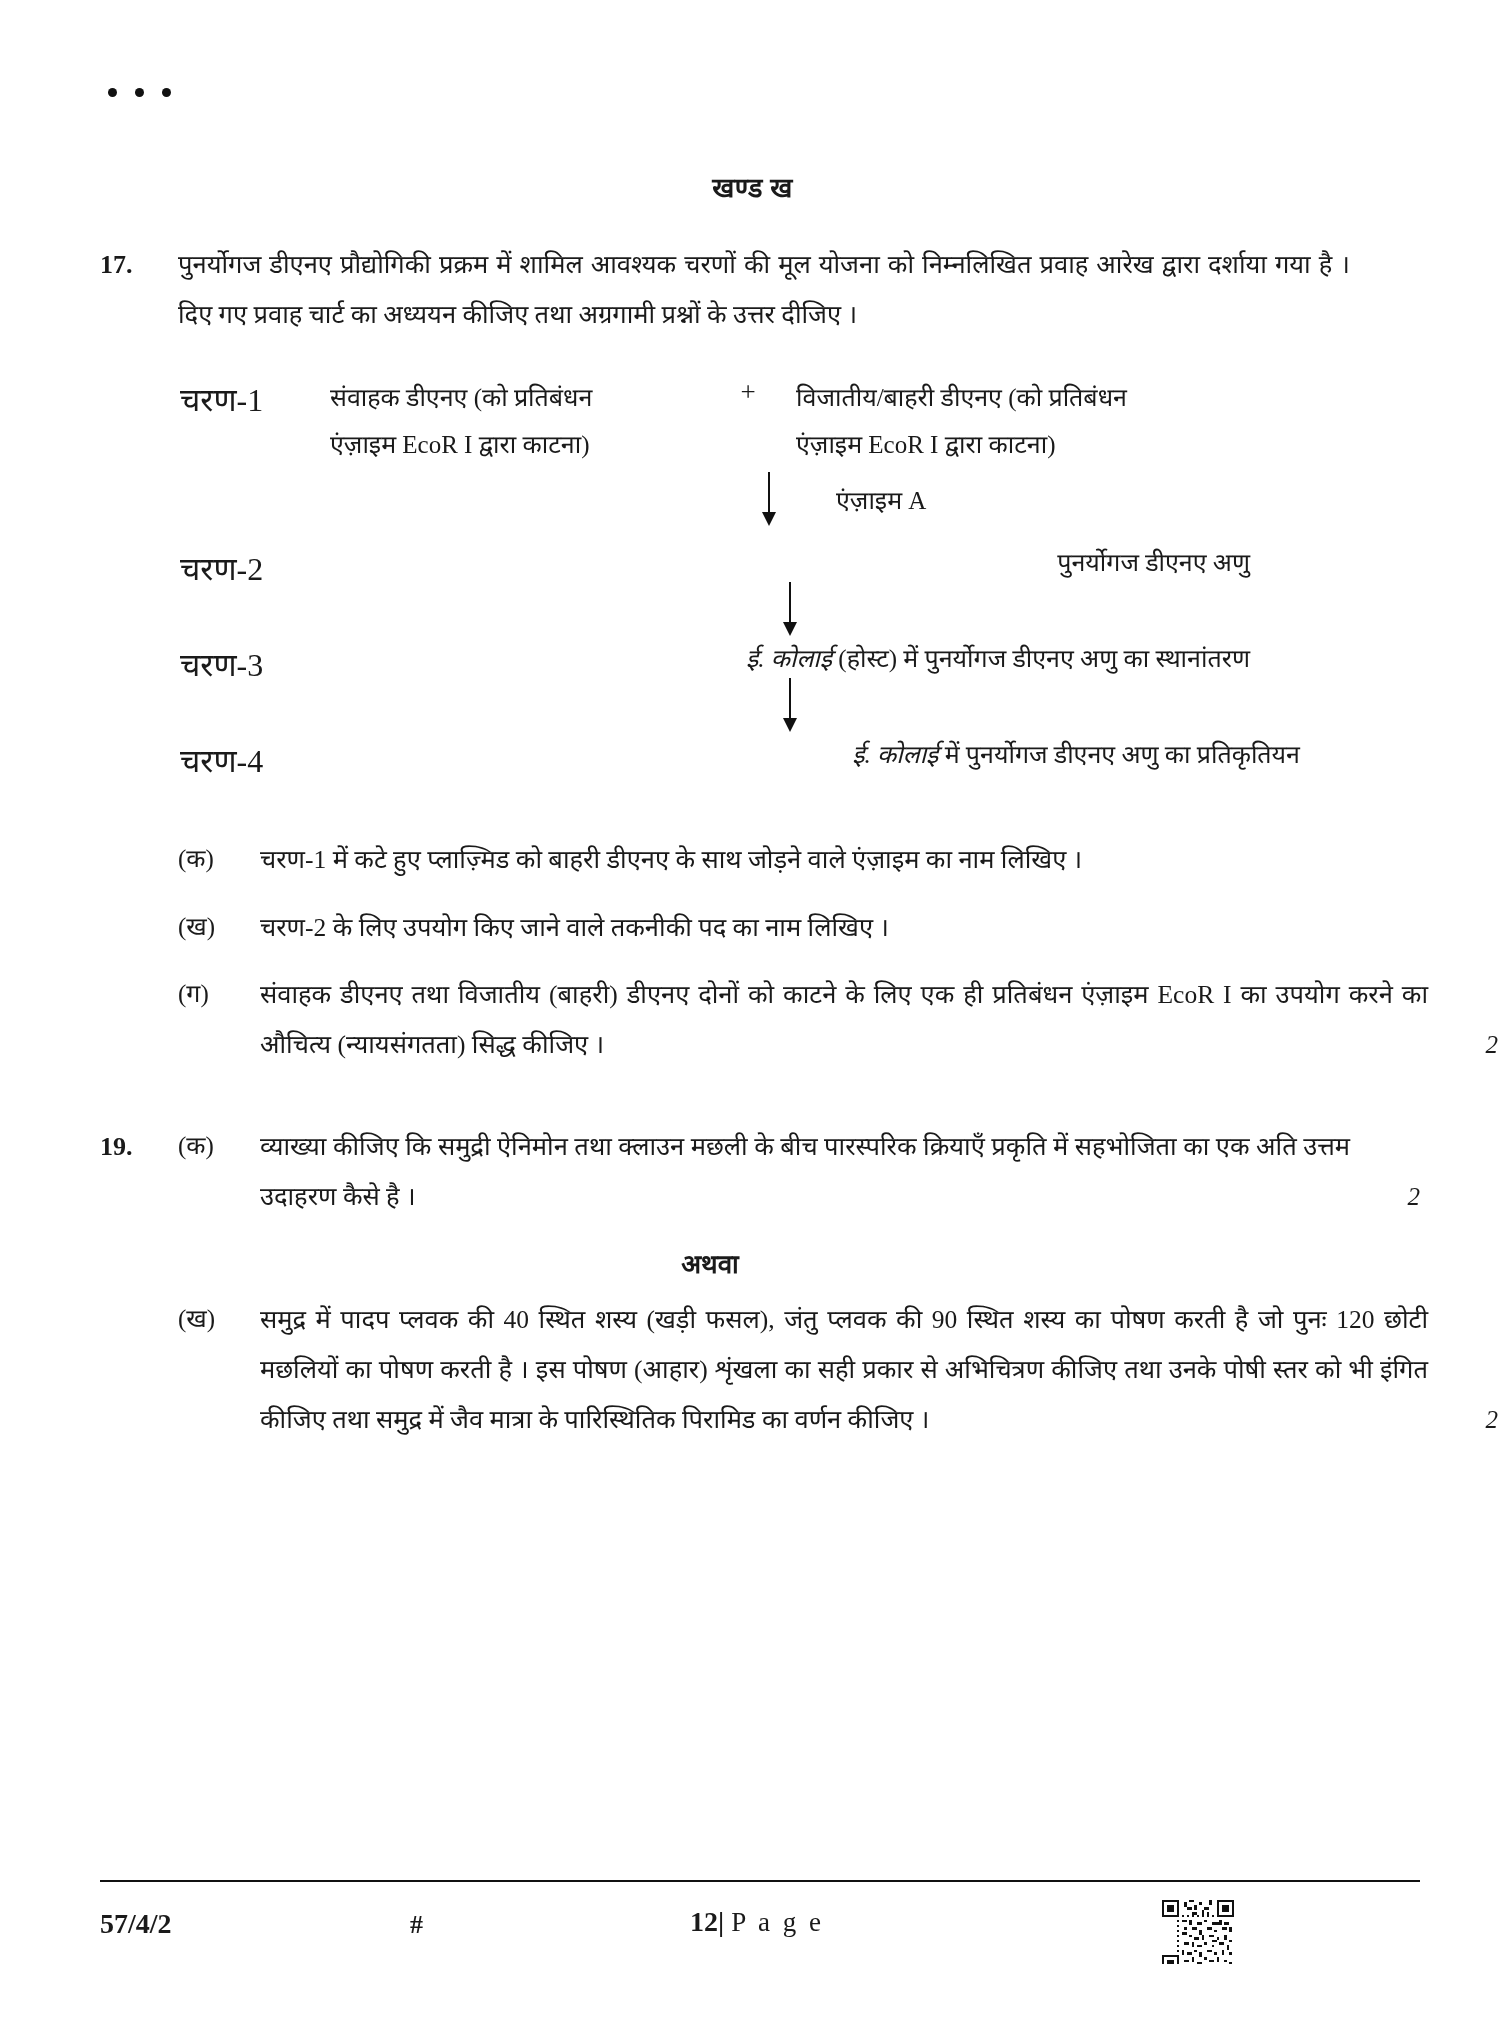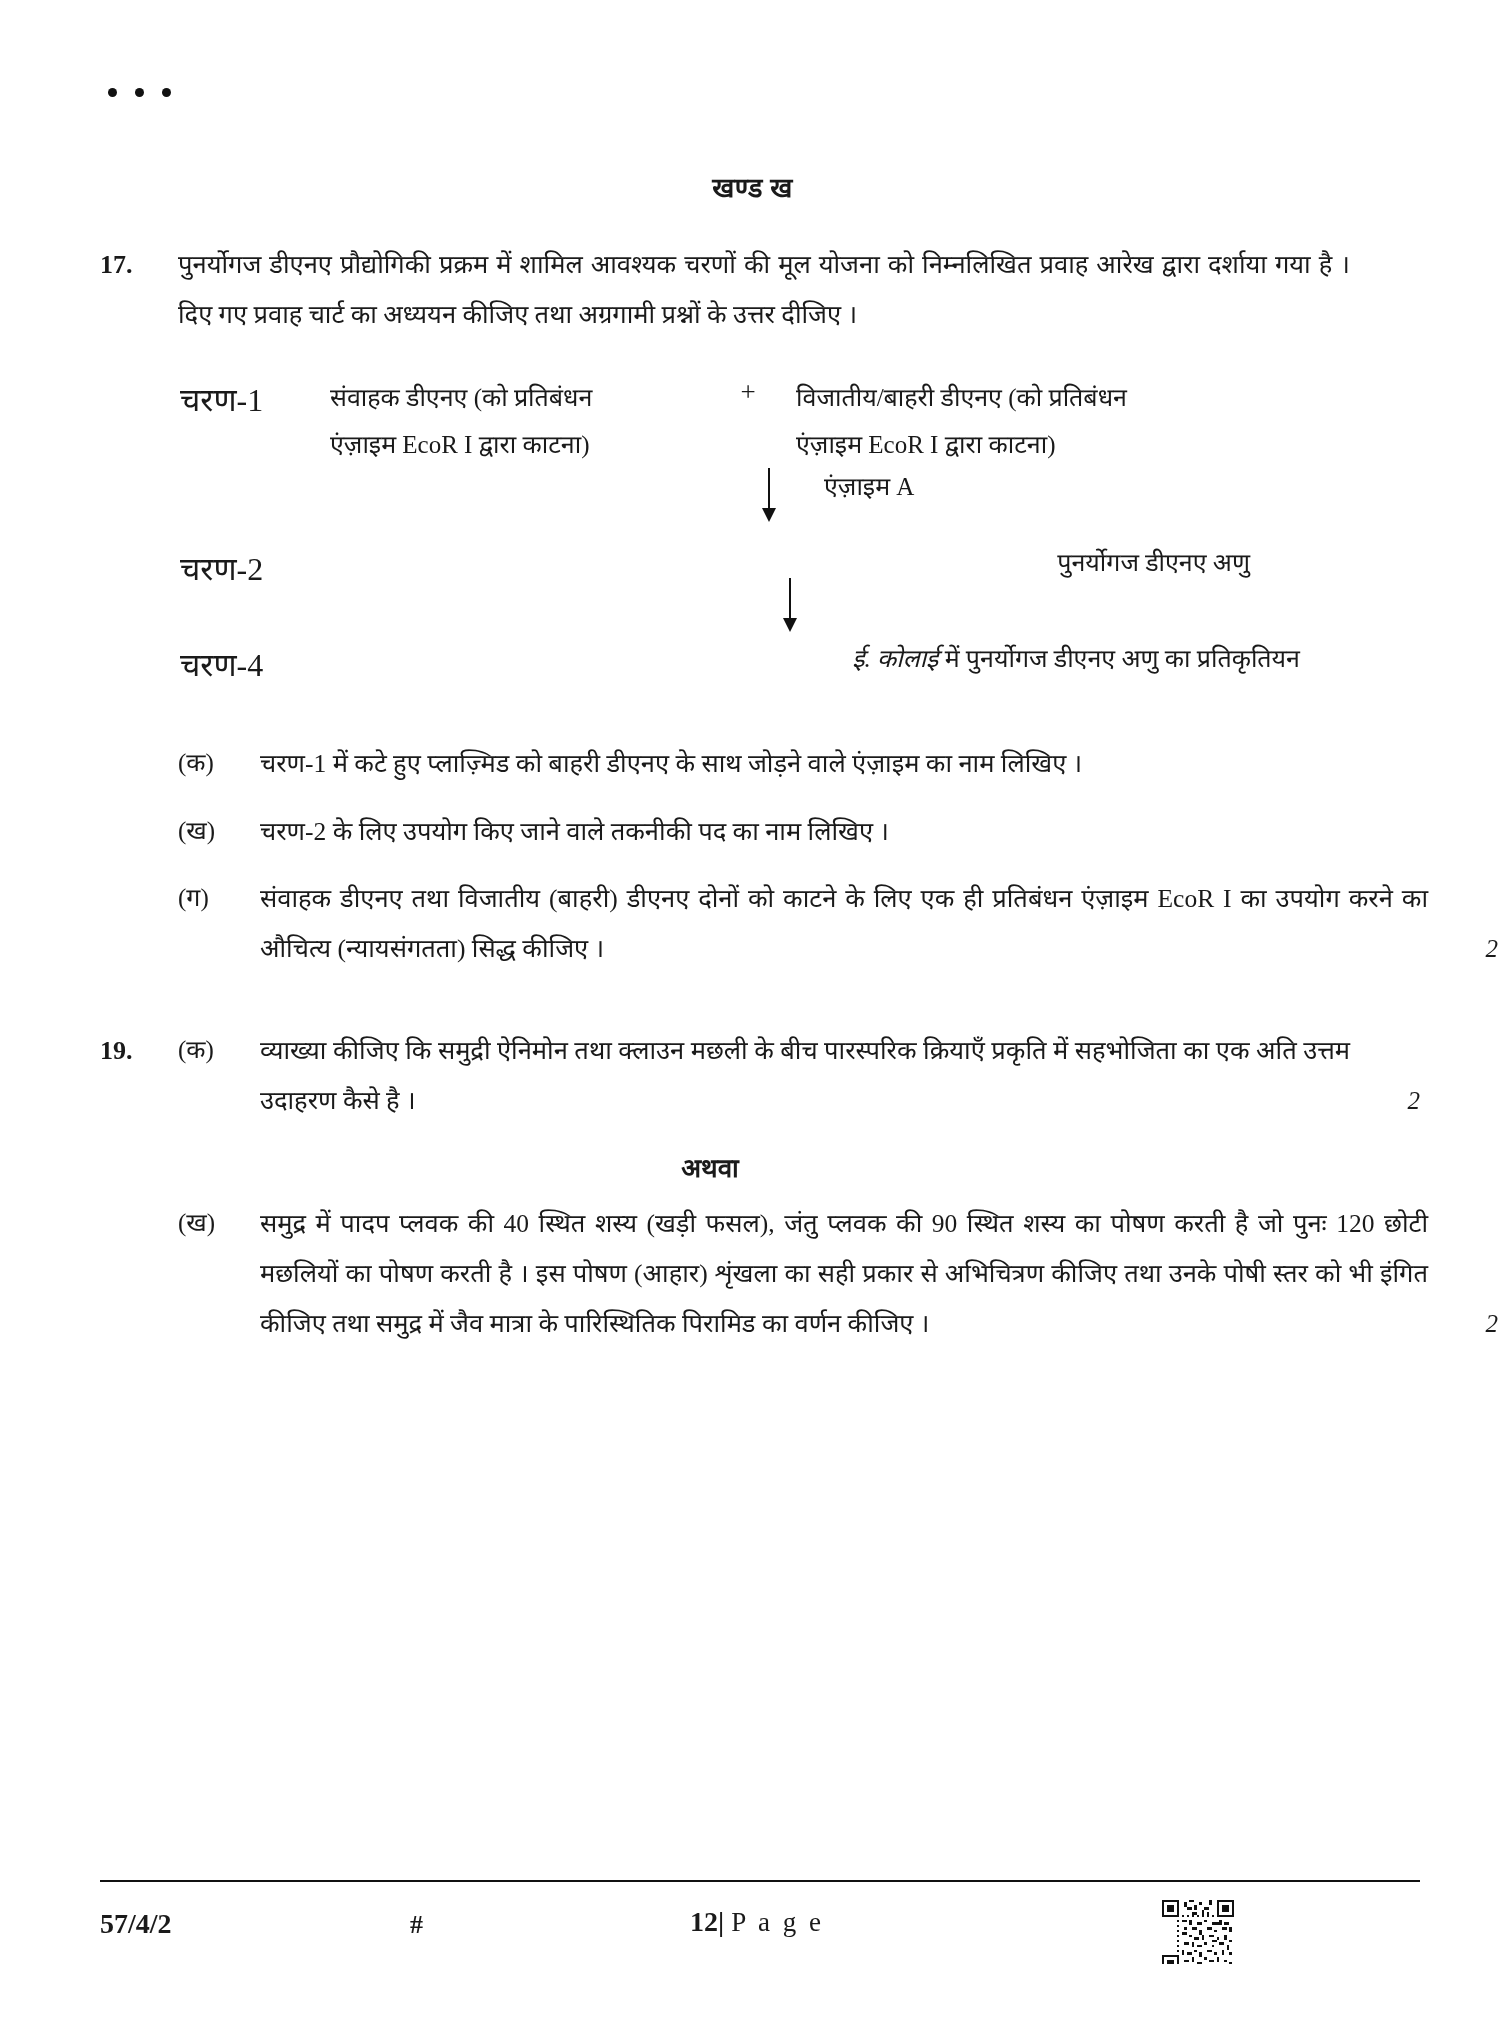--- a/index.html
+++ b/index.html
@@ -146,22 +146,24 @@
   }
   .serif-it {
     font-family: "Liberation Serif", "DejaVu Serif", serif;
   }
   .ital {
     font-style: italic;
   }
 
   .arrow-line {
     display: flex;
+    align-items: center;
     height: 62px;
     position: relative;
+    gap: 12px;
   }
   .arrow {
     position: relative;
     width: 26px;
     height: 54px;
     flex: 0 0 26px;
   }
   .arrow .shaft {
     position: absolute;
     left: 12px;
@@ -312,20 +314,34 @@
           <div class="fc-centered" style="padding-right:110px;">पुनर्योगज डीएनए अणु</div>
           <div class="arrow-line" style="justify-content:center; padding-right:110px;">
             <div class="arrow">
               <span class="shaft"></span>
               <span class="head"></span>
             </div>
           </div>
         </div>
       </div>
 
+      <div class="fc-row">
+        <div class="fc-label">चरण-3</div>
+        <div class="fc-main">
+          <div class="fc-centered" style="padding-right:110px;">
+            <span class="ital">ई. कोलाई</span><span> (होस्ट) में पुनर्योगज डीएनए अणु का स्थानांतरण</span>
+          </div>
+          <div class="arrow-line" style="justify-content:center; padding-right:110px;">
+            <div class="arrow">
+              <span class="shaft"></span>
+              <span class="head"></span>
+            </div>
+          </div>
+        </div>
+      </div>
 
       <div class="fc-row">
         <div class="fc-label">चरण-4</div>
         <div class="fc-main">
           <div class="fc-centered" style="padding-right:60px;">
             <span class="ital">ई. कोलाई</span><span> में पुनर्योगज डीएनए अणु का प्रतिकृतियन</span>
           </div>
         </div>
       </div>
     </div>

